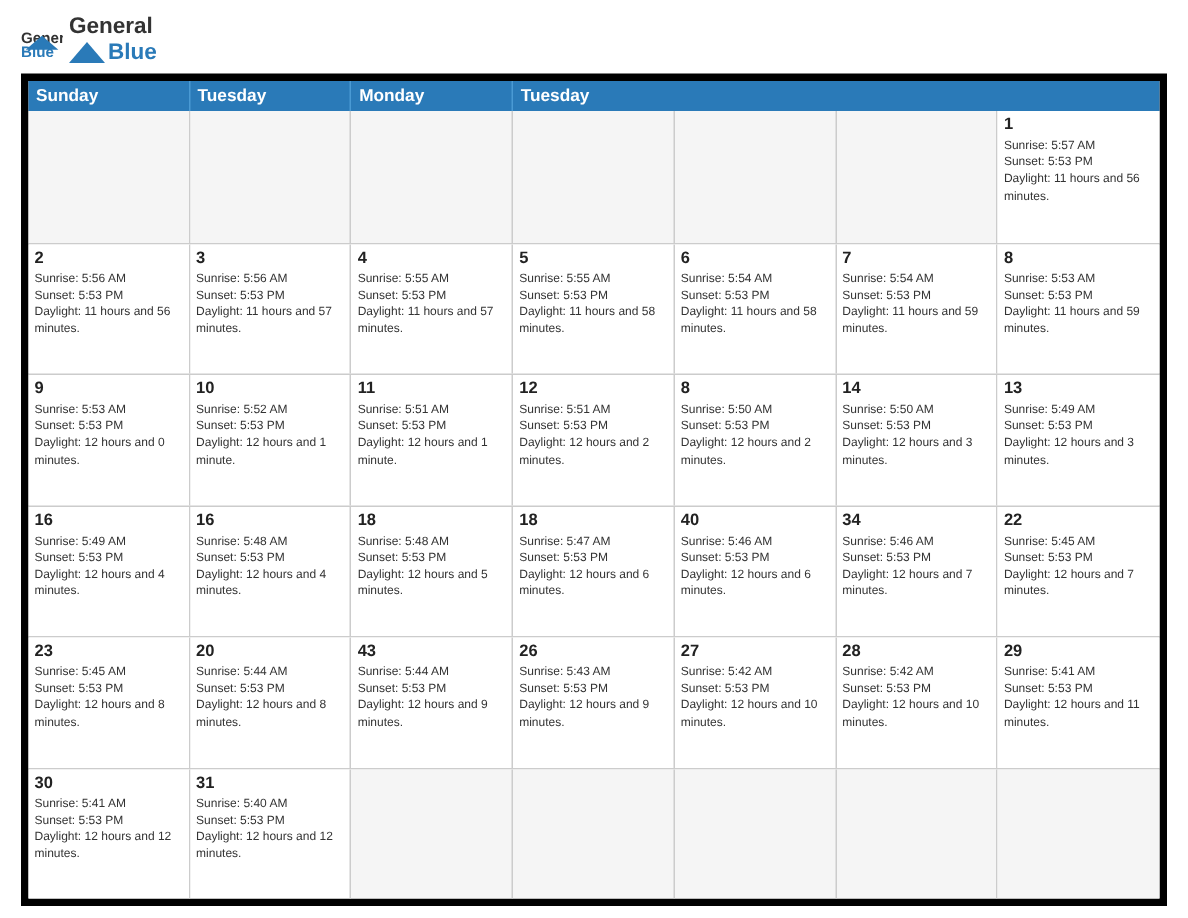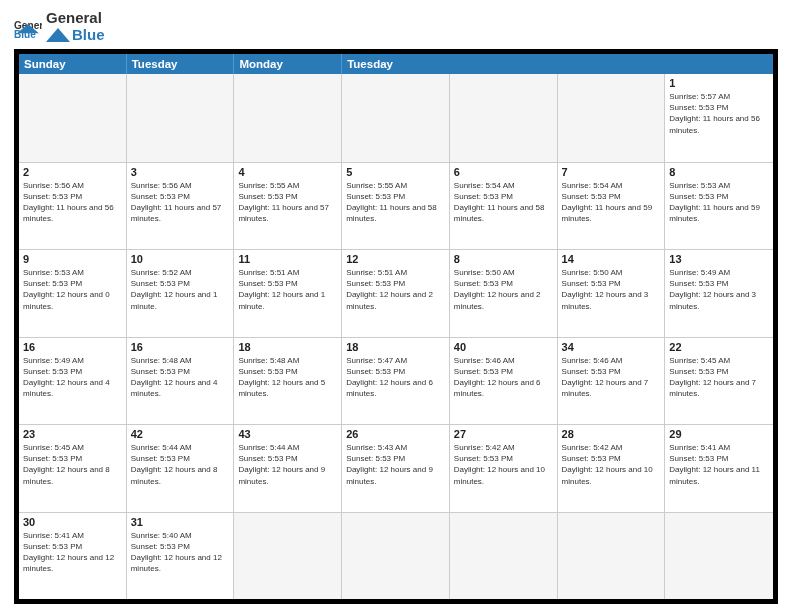--- a/index.html
+++ b/index.html
@@ -237,21 +237,21 @@
             <span class="day-num">22</span>
             <div class="day-info">Sunrise: 5:45 AM<br>Sunset: 5:53 PM<br>Daylight: 12 hours and 7 minutes.</div>
           </div>
         </div>
         <div class="cal-week">
           <div class="cal-cell">
             <span class="day-num">23</span>
             <div class="day-info">Sunrise: 5:45 AM<br>Sunset: 5:53 PM<br>Daylight: 12 hours and 8 minutes.</div>
           </div>
           <div class="cal-cell">
-            <span class="day-num">42</span>
+            <span class="day-num">20</span>
             <div class="day-info">Sunrise: 5:44 AM<br>Sunset: 5:53 PM<br>Daylight: 12 hours and 8 minutes.</div>
           </div>
           <div class="cal-cell">
             <span class="day-num">43</span>
             <div class="day-info">Sunrise: 5:44 AM<br>Sunset: 5:53 PM<br>Daylight: 12 hours and 9 minutes.</div>
           </div>
           <div class="cal-cell">
             <span class="day-num">26</span>
             <div class="day-info">Sunrise: 5:43 AM<br>Sunset: 5:53 PM<br>Daylight: 12 hours and 9 minutes.</div>
           </div>

